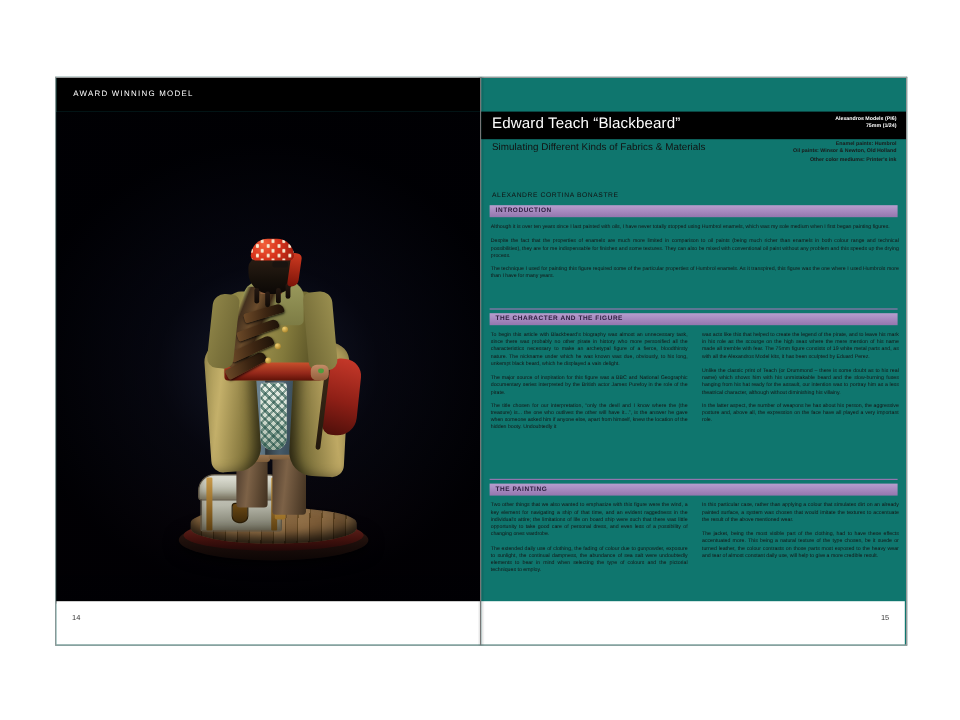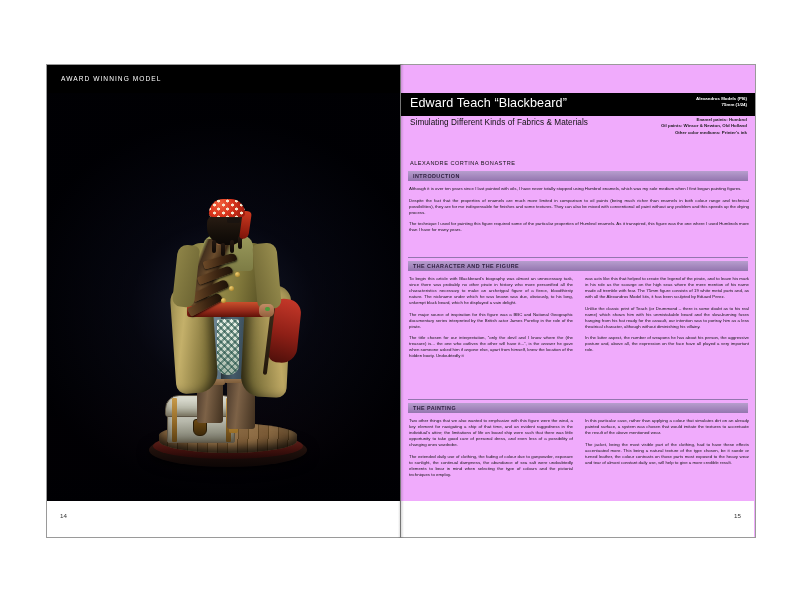--- a/index.html
+++ b/index.html
@@ -15,21 +15,21 @@
   .spread {
     position: absolute;
     left: 0; top: 0;
     width: 800px; height: 600px;
     background: #ffffff;
   }
 
   
   .page {
     position: absolute;
-    background: #f0abfc;
+    background: #0f766e;
     box-sizing: border-box;
   }
   .page-left {
     left: 46px; top: 64px;
     width: 355px; height: 474px;
     border: 1px solid #9a9a9a;
     border-right: 1px solid #8a8a8a;
   }
   .page-right {
     left: 401px; top: 64px;

